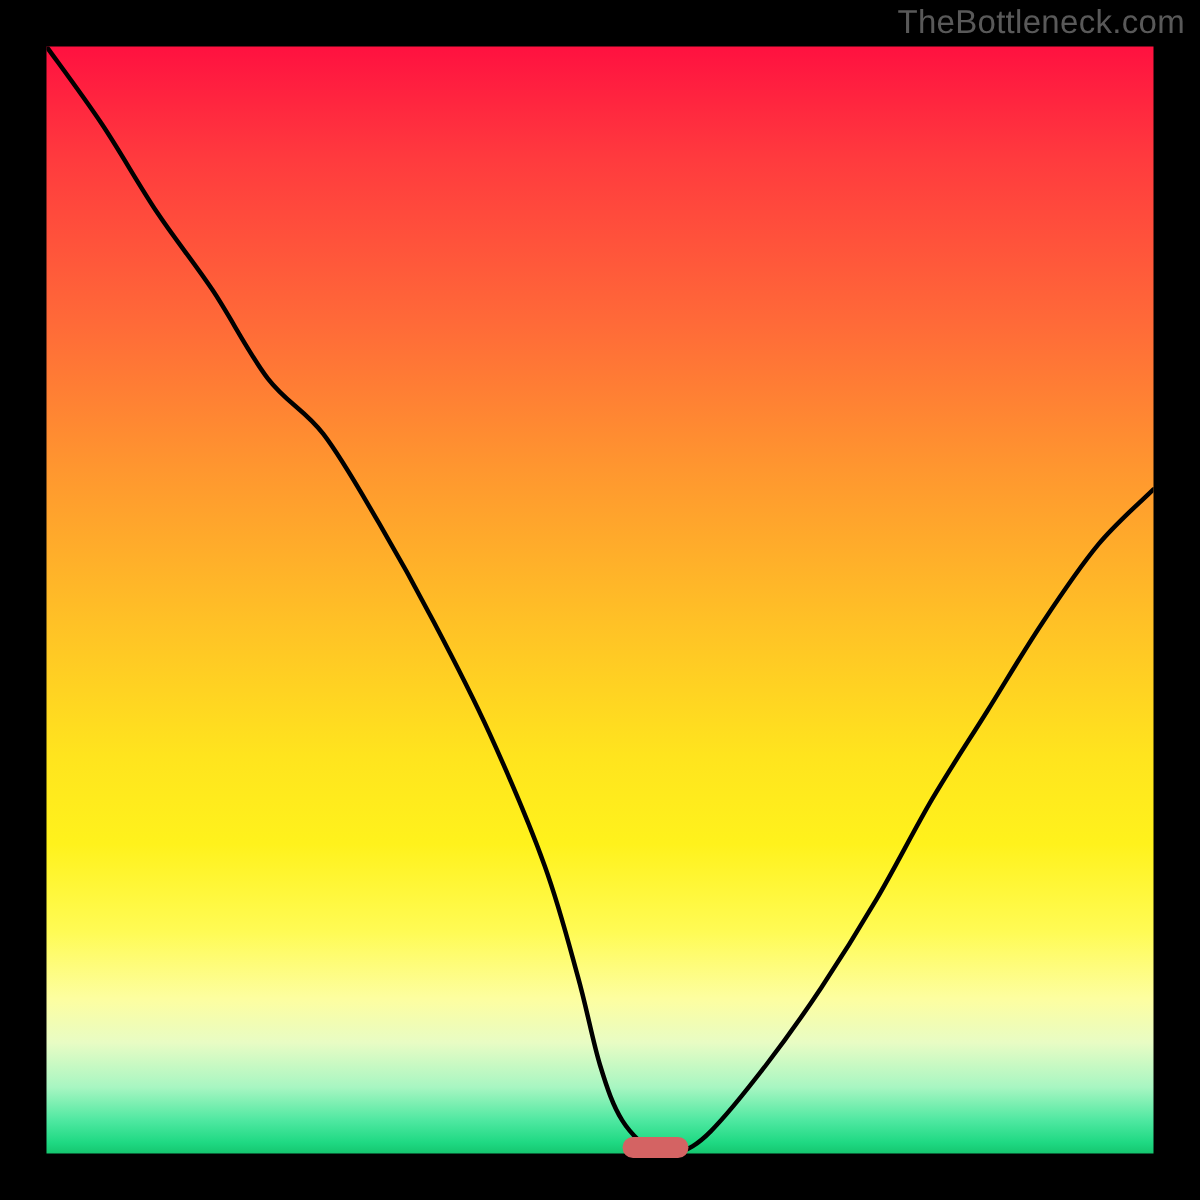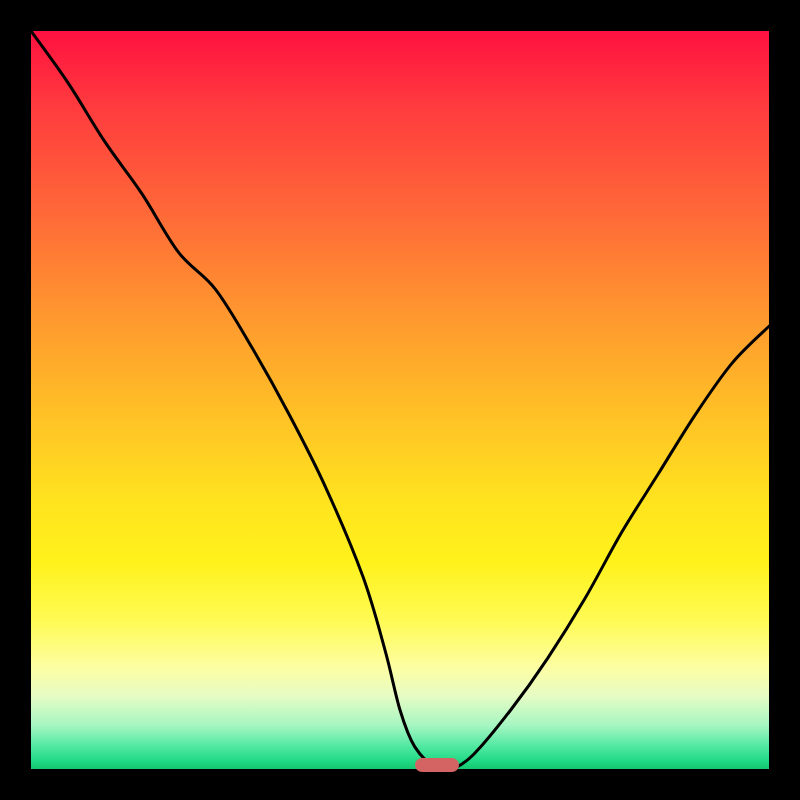--- a/index.html
+++ b/index.html
@@ -64,20 +64,21 @@
     background: #d46363;
     border-radius: 999px;
     height: 14px;
   }
 </style>
 </head>
 <body>
 
 <div class="container">
 
+  <div class="watermark">TheBottleneck.com</div>
 
   <div class="plot-area">
 
     <svg class="curve-svg" viewBox="0 0 738 738" preserveAspectRatio="none">
       <path d="M 0.0 0.0 C 6.1 8.6, 24.6 33.2, 36.9 51.7 C 49.2 70.1, 61.5 92.3, 73.8 110.7 C 86.1 129.2, 98.4 143.9, 110.7 162.4 C 123.0 180.8, 135.3 205.4, 147.6 221.4 C 159.9 237.4, 172.2 242.3, 184.5 258.3 C 196.8 274.3, 209.1 296.4, 221.4 317.3 C 233.7 338.3, 246.0 360.4, 258.3 383.8 C 270.6 407.1, 282.9 430.5, 295.2 457.6 C 307.5 484.6, 322.3 519.1, 332.1 546.1 C 341.9 573.2, 348.1 597.8, 354.2 619.9 C 360.4 642.1, 364.1 663.0, 369.0 679.0 C 373.9 695.0, 377.6 706.0, 383.8 715.9 C 389.9 725.7, 399.8 734.3, 405.9 738.0 C 412.1 741.7, 414.5 740.5, 420.7 738.0 C 426.8 735.5, 433.0 733.1, 442.8 723.2 C 452.6 713.4, 467.4 695.0, 479.7 679.0 C 492.0 663.0, 504.3 645.8, 516.6 627.3 C 528.9 608.8, 541.2 589.2, 553.5 568.3 C 565.8 547.4, 578.1 522.8, 590.4 501.8 C 602.7 480.9, 615.0 462.5, 627.3 442.8 C 639.6 423.1, 651.9 402.2, 664.2 383.8 C 676.5 365.3, 688.8 346.9, 701.1 332.1 C 713.4 317.3, 731.9 301.3, 738.0 295.2" fill="none" stroke="#000000" stroke-width="3" stroke-linecap="round" stroke-linejoin="round"></path>
     </svg>
 
     <div class="marker" style="left: 383.76px; width: 44.28px; top: 727px; background: rgb(212, 99, 99);"></div>
   </div>
 

